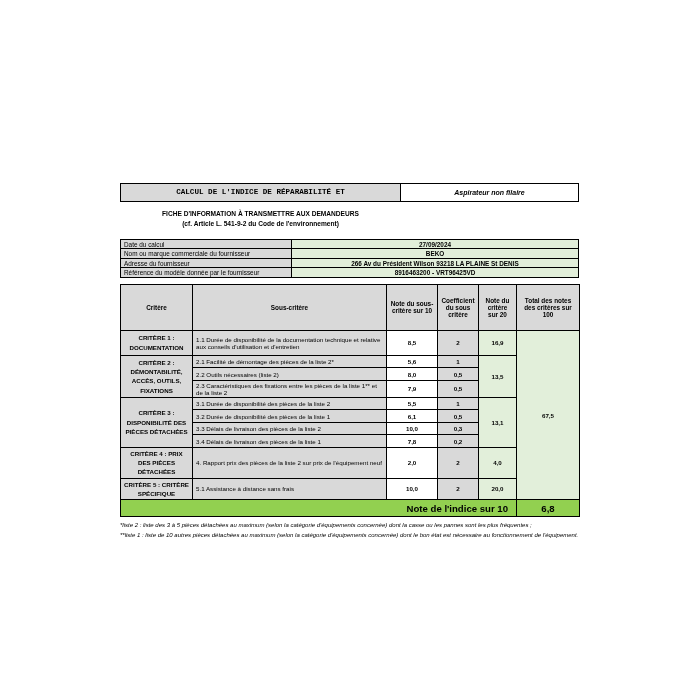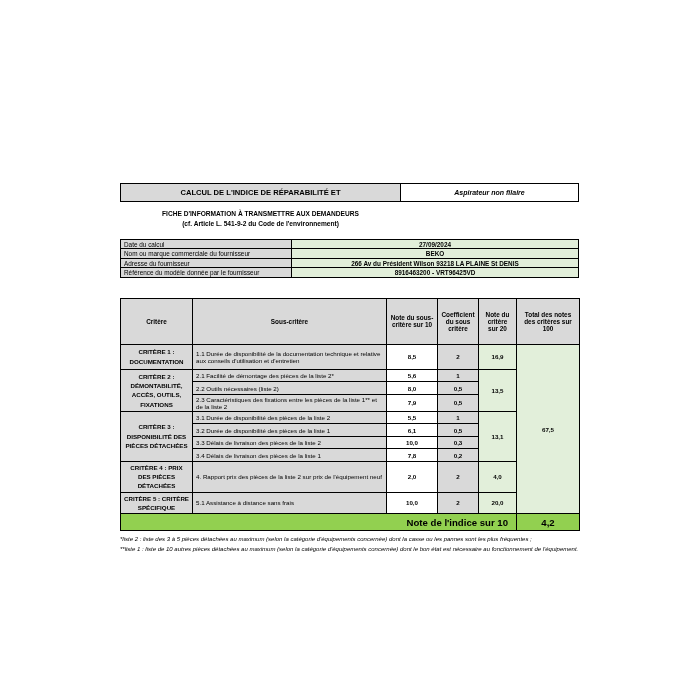--- a/index.html
+++ b/index.html
@@ -6,38 +6,38 @@
   html, body { width: 700px; height: 700px; background: #fff; overflow: hidden; }
   body { font-family: "Liberation Sans", sans-serif; color: #000; }
 
   .sheet { position: absolute; left: 120px; top: 183px; width: 459px; }
 
   
   .hdr { display: flex; width: 100%; }
   .hdr-title {
     width: 281px; background: #d9d9d9; border: 1.6px solid #000;
     text-align: center; font-weight: bold; font-size: 7.6px; line-height: 1.45;
-    padding: 3px 4px; display: flex; flex-direction: column; justify-content: center;
+    padding: 3px 4px; display: flex; flex-direction: column; justify-content: center; font-family: Liberation Mono, monospace;
   }
   .hdr-product {
     width: 178px; background: #fff; border: 1.6px solid #000; border-left: none;
     display: flex; align-items: center; justify-content: center;
     font-weight: bold; font-style: italic; font-size: 7px;
   }
   .subtitle { width: 281px; text-align: center; margin-top: 7px; font-weight: bold; font-size: 6.6px; line-height: 1.5; }
 
   
   table { border-collapse: collapse; table-layout: fixed; }
   .info-table { width: 100%; margin-top: 10px; font-size: 6.4px; }
   .info-table td { border: 1px solid #000; height: 9.5px; padding: 0 3px; }
   .info-label { width: 171px; background: #d9d9d9; text-align: left; }
   .info-value { background: #e2efda; text-align: center; font-weight: bold; }
 
   
-  .main-table { width: 100%; margin-top: 20px; font-size: 6.2px; }
+  .main-table { width: 100%; margin-top: 6px; font-size: 6.2px; }
   .main-table th, .main-table td { border: 1px solid #000; padding: 1px 3px; vertical-align: middle; }
   .main-table thead th { background: #d9d9d9; font-weight: bold; font-size: 6.4px; height: 46px; text-align: center; border-bottom: 1.4px solid #000; }
   .main-table thead th:first-child, .crit-cell { border-right: 1.4px solid #000; }
   col.c-crit  { width: 72px; }
   col.c-sous  { width: 194px; }
   col.c-n10   { width: 51px; }
   col.c-coef  { width: 41px; }
   col.c-n20   { width: 38px; }
   col.c-tot   { width: 63px; }
   .crit-cell { background: #d9d9d9; font-weight: bold; text-align: center; line-height: 1.5; }
@@ -179,21 +179,21 @@
       <tr class="r-mid">
         <td class="crit-cell">CRITÈRE 5 : CRITÈRE SPÉCIFIQUE</td>
         <td class="sous-cell">5.1 Assistance à distance sans frais</td>
         <td class="n10-cell">10,0</td>
         <td class="coef-cell">2</td>
         <td class="n20-cell">20,0</td>
       </tr>
 
       <tr class="r-index">
         <td class="index-label" colspan="5">Note de l'indice sur 10</td>
-        <td class="index-value">4,2</td>
+        <td class="index-value">6,8</td>
       </tr>
     </tbody>
   </table>
 
   <div class="footnotes">
     <div>*liste 2 : liste des 3 à 5 pièces détachées au maximum (selon la catégorie d'équipements concernée) dont la casse ou les pannes sont les plus fréquentes ;</div>
     <div>**liste 1 : liste de 10 autres pièces détachées au maximum (selon la catégorie d'équipements concernée) dont le bon état est nécessaire au fonctionnement de l'équipement.</div>
   </div>
 
 </div>

